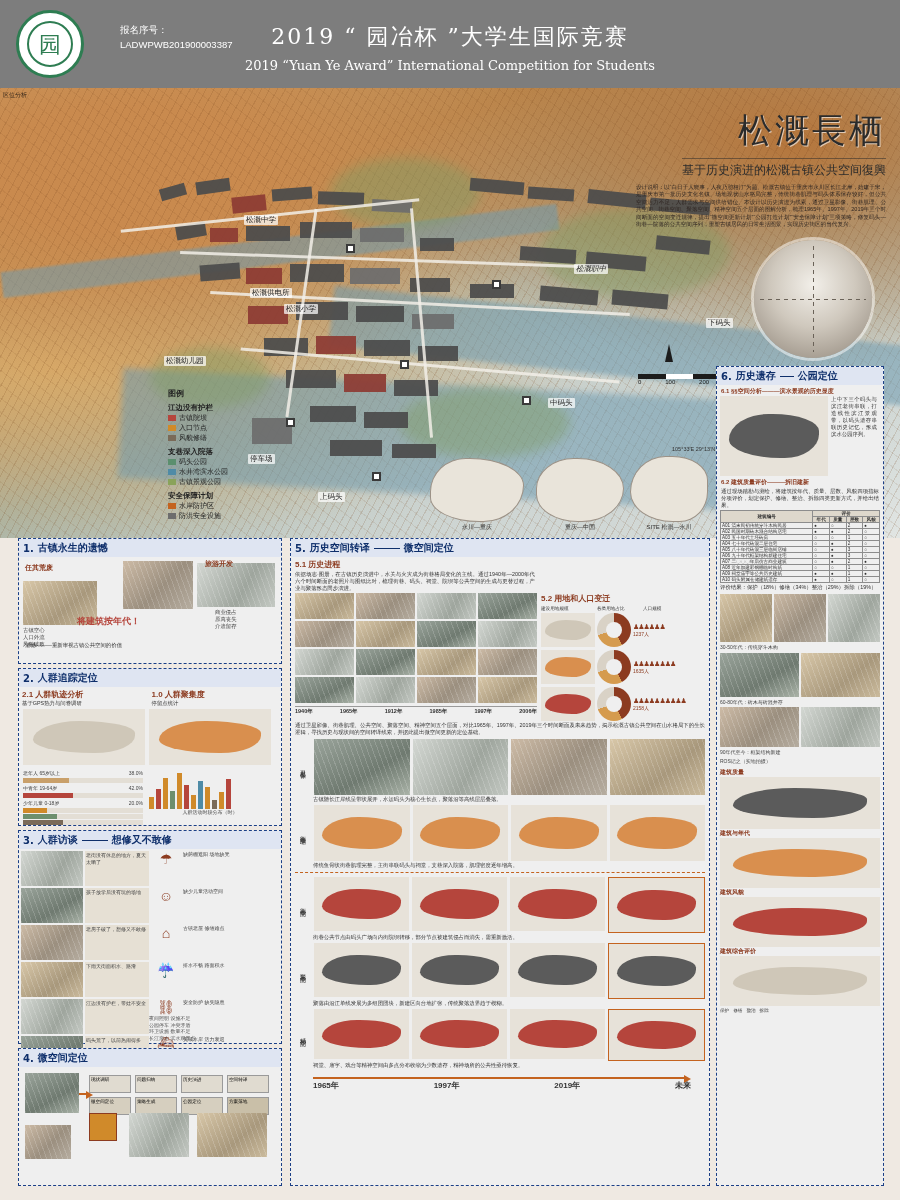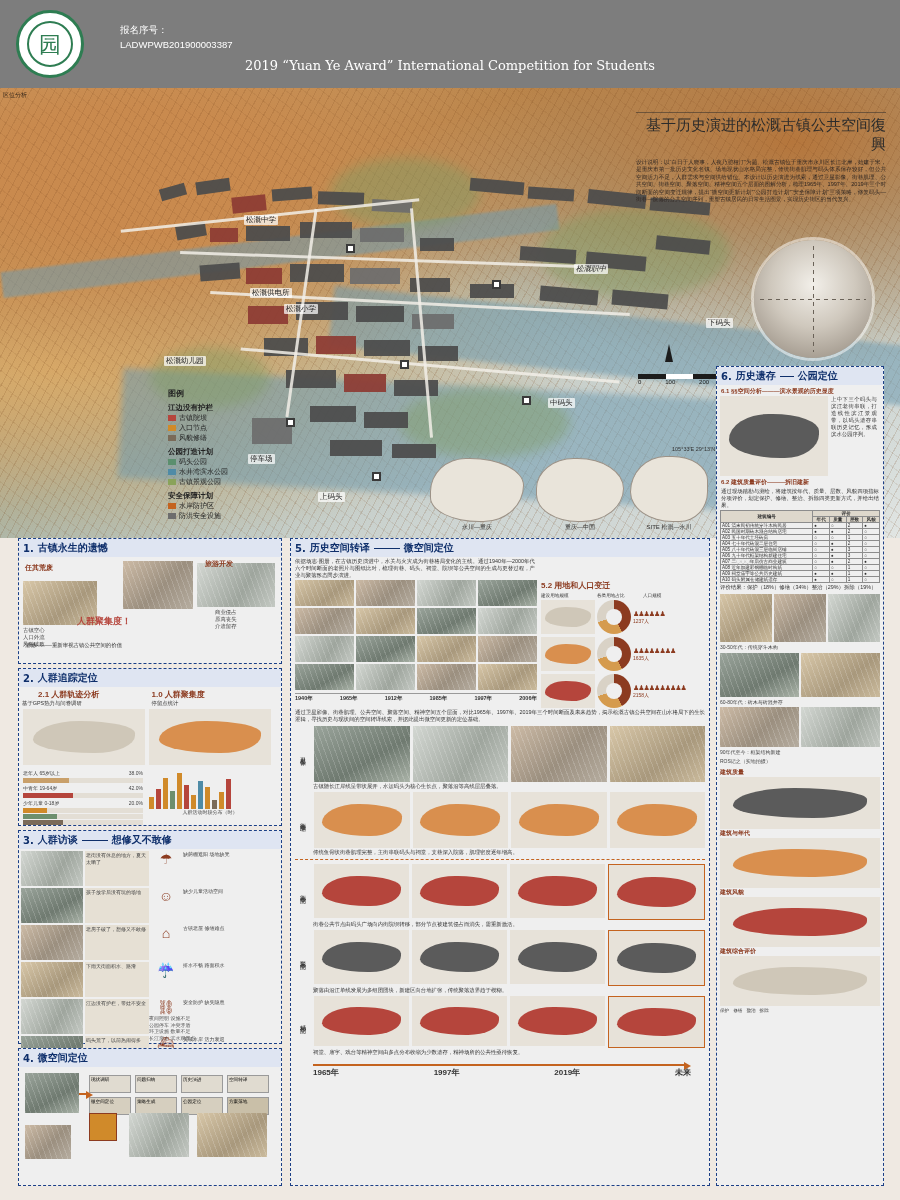--- a/index.html
+++ b/index.html
@@ -44,21 +44,21 @@
   .road{position:absolute;background:#f2efe7;opacity:.85;}
   .maplabel{position:absolute;font-size:7.5px;color:#1f1f1f;background:rgba(255,255,255,.72);
     padding:0 2px;white-space:nowrap;border-radius:1px;}
   .mapdot{position:absolute;width:9px;height:9px;background:#3a3a3a;}
   .mapdot:after{content:"";position:absolute;left:2px;top:2px;width:5px;height:5px;background:#fff;}
 
   
   .calli{position:absolute;right:14px;top:20px;width:250px;text-align:right;}
   .calli .t{font-family:"DejaVu Serif",serif;font-size:34px;color:#2b2b2b;letter-spacing:3px;
     text-shadow:1px 1px 0 rgba(255,255,255,.6);}
-  .calli .s{font-family:"DejaVu Serif",serif;font-size:15px;color:#2b2b2b;margin-top:4px;
+  .calli .s{font-family:"DejaVu Serif",serif;font-size:12px;color:#2b2b2b;margin-top:4px;
     border-top:1px solid rgba(40,40,40,.5);padding-top:3px;display:inline-block;}
   .calli .body{margin-top:5px;font-size:5.6px;line-height:7.4px;color:#2f2622;text-align:justify;}
 
   
   .legend{position:absolute;left:168px;top:300px;width:108px;font-size:7px;color:#222;}
   .legend .lt{font-weight:bold;font-size:7.5px;margin-top:4px;}
   .legend .row{display:flex;align-items:center;gap:3px;line-height:10px;}
   .legend .sw{width:8px;height:6px;display:inline-block;}
 
   
@@ -138,20 +138,21 @@
 <div id="poster">
 
   <div class="header">
     <div class="logo">
       <div class="inner">园</div>
     </div>
     <div class="reg">
       <div>报名序号：</div>
       <div>LADWPWB201900003387</div>
     </div>
+    <div class="h-title">2019 “ 园冶杯 ”大学生国际竞赛</div>
     <div class="h-sub">2019 “Yuan Ye Award” International Competition for  Students</div>
   </div>
 
   <div class="maparea">
     <div class="topo"></div>
 
     <div class="river r1"></div>
     <div class="river r2"></div>
     <div class="river r3"></div>
 
@@ -226,20 +227,21 @@
     <div class="mapdot" style="left:346px;top:156px;"></div>
     <div class="mapdot" style="left:492px;top:192px;"></div>
     <div class="mapdot" style="left:400px;top:272px;"></div>
     <div class="mapdot" style="left:286px;top:330px;"></div>
     <div class="mapdot" style="left:372px;top:384px;"></div>
     <div class="mapdot" style="left:522px;top:308px;"></div>
 
     <div style="position:absolute;left:3px;top:3px;font-size:6px;color:#3a2a1c;">区位分析</div>
 
     <div class="calli">
+      <div class="t">松溉長栖</div>
       <div class="s">基于历史演进的松溉古镇公共空间復興</div>
       <div class="body">设计说明：以“白日于人晓事，人夜乃憩相汀”为题。松溉古镇位于重庆市永川区长江北岸，始建于宋，是重庆市第一批历史文化名镇。场地现状山水格局完整，传统街巷肌理与码头体系保存较好，但公共空间活力不足，人群需求与空间供给错位。本设计以历史演进为线索，通过卫星影像、街巷肌理、公共空间、街巷空间、聚落空间、精神空间五个层面的图解分析，梳理1965年、1997年、2019年三个时间断面的空间变迁规律，提出“微空间更新计划”“公园打造计划”“安全保障计划”三项策略，修复码头—街巷—院落的公共空间序列，重塑古镇居民的日常生活图景，实现历史街区的当代复兴。</div>
     </div>
 
     <div class="dome"></div>
     <div class="northarrow"></div>
     <div class="scalebar">
       <div class="bar">
           <i></i>
           <i></i>
@@ -262,21 +264,21 @@
           <span>古镇院坝</span>
         </div>
       <div class="row">
           <span class="sw" style="background:#d08a2a"></span>
           <span>入口节点</span>
         </div>
       <div class="row">
           <span class="sw" style="background:#7a6a58"></span>
           <span>风貌修缮</span>
         </div>
-      <div class="lt">公园打造计划</div>
+      <div class="lt">支巷深入院落</div>
       <div class="row">
           <span class="sw" style="background:#5b8f6e"></span>
           <span>码头公园</span>
         </div>
       <div class="row">
           <span class="sw" style="background:#4f8ba6"></span>
           <span>水井湾滨水公园</span>
         </div>
       <div class="row">
           <span class="sw" style="background:#8aa35a"></span>
@@ -322,33 +324,33 @@
         <div>古镇空心</div>
         <div>人口外流</div>
         <div>风貌破败</div>
       </div>
       <div style="position:absolute;left:186px;top:2px;font-size:7px;font-weight:bold;color:#8c3b20;">旅游开发</div>
       <div style="position:absolute;left:196px;top:52px;font-size:5.4px;color:#444;line-height:7px;">
         <div>商业侵占</div>
         <div>原真丧失</div>
         <div>介遗留存</div>
       </div>
-      <div style="position:absolute;left:58px;top:58px;font-size:9px;font-weight:bold;color:#b5453c;">人群聚集度！</div>
+      <div style="position:absolute;left:58px;top:58px;font-size:9px;font-weight:bold;color:#b5453c;">将建筑按年代！</div>
       <div class="txt" style="position:absolute;left:2px;top:84px;width:250px;">遗憾———重新审视古镇公共空间的价值</div>
     </div>
   </div>
 
   <div class="panel" style="left:18px;top:668px;width:262px;height:156px;">
     <div class="ptitle">
       <span class="num">2.</span>
       <span>人群追踪定位</span>
     </div>
     <div style="display:flex;gap:3px;padding:2px 3px;">
       <div style="flex:1;">
-        <div class="sub" style="padding:0;margin-left:16px;">2.1 人群轨迹分析</div>
+        <div class="sub" style="padding:0;">2.1 人群轨迹分析</div>
         <div class="txt" style="padding:0;">基于GPS热力与问卷调研</div>
       </div>
       <div style="flex:1;">
         <div class="sub" style="padding:0;">1.0 人群聚集度</div>
         <div class="txt" style="padding:0;">停留点统计</div>
       </div>
     </div>
     <div style="display:flex;gap:4px;padding:0 4px;">
       <div class="minimap" style="width:122px;height:56px;">
           <div class="shp"></div>
@@ -490,20 +492,21 @@
   </div>
 
   <div class="panel" style="left:290px;top:538px;width:418px;height:646px;">
     <div class="ptitle">
       <span class="num">5.</span>
       <span>历史空间转译</span>
       <span class="dash"></span>
       <span>微空间定位</span>
     </div>
 
+    <div class="sub">5.1 历史进程</div>
     <div class="txt" style="width:240px;">依据场志·图册，在古镇历史演进中，水关与火灾成为街巷格局变化的主线。通过1940年—2000年代六个时间断面的老照片与图纸比对，梳理街巷、码头、祠堂、院坝等公共空间的生成与更替过程，产业与聚落形态同步演进。</div>
 
     <div style="display:flex;gap:4px;padding:0 4px;">
       <div style="width:242px;">
         <div class="grid4" style="grid-template-columns:repeat(4,1fr);">
           <div class="ph sepia" style="height:26px"></div>
             <div class="ph" style="height:26px"></div>
           <div class="ph s" style="height:26px"></div>
             <div class="ph g" style="height:26px"></div>
           <div class="ph" style="height:26px"></div>

